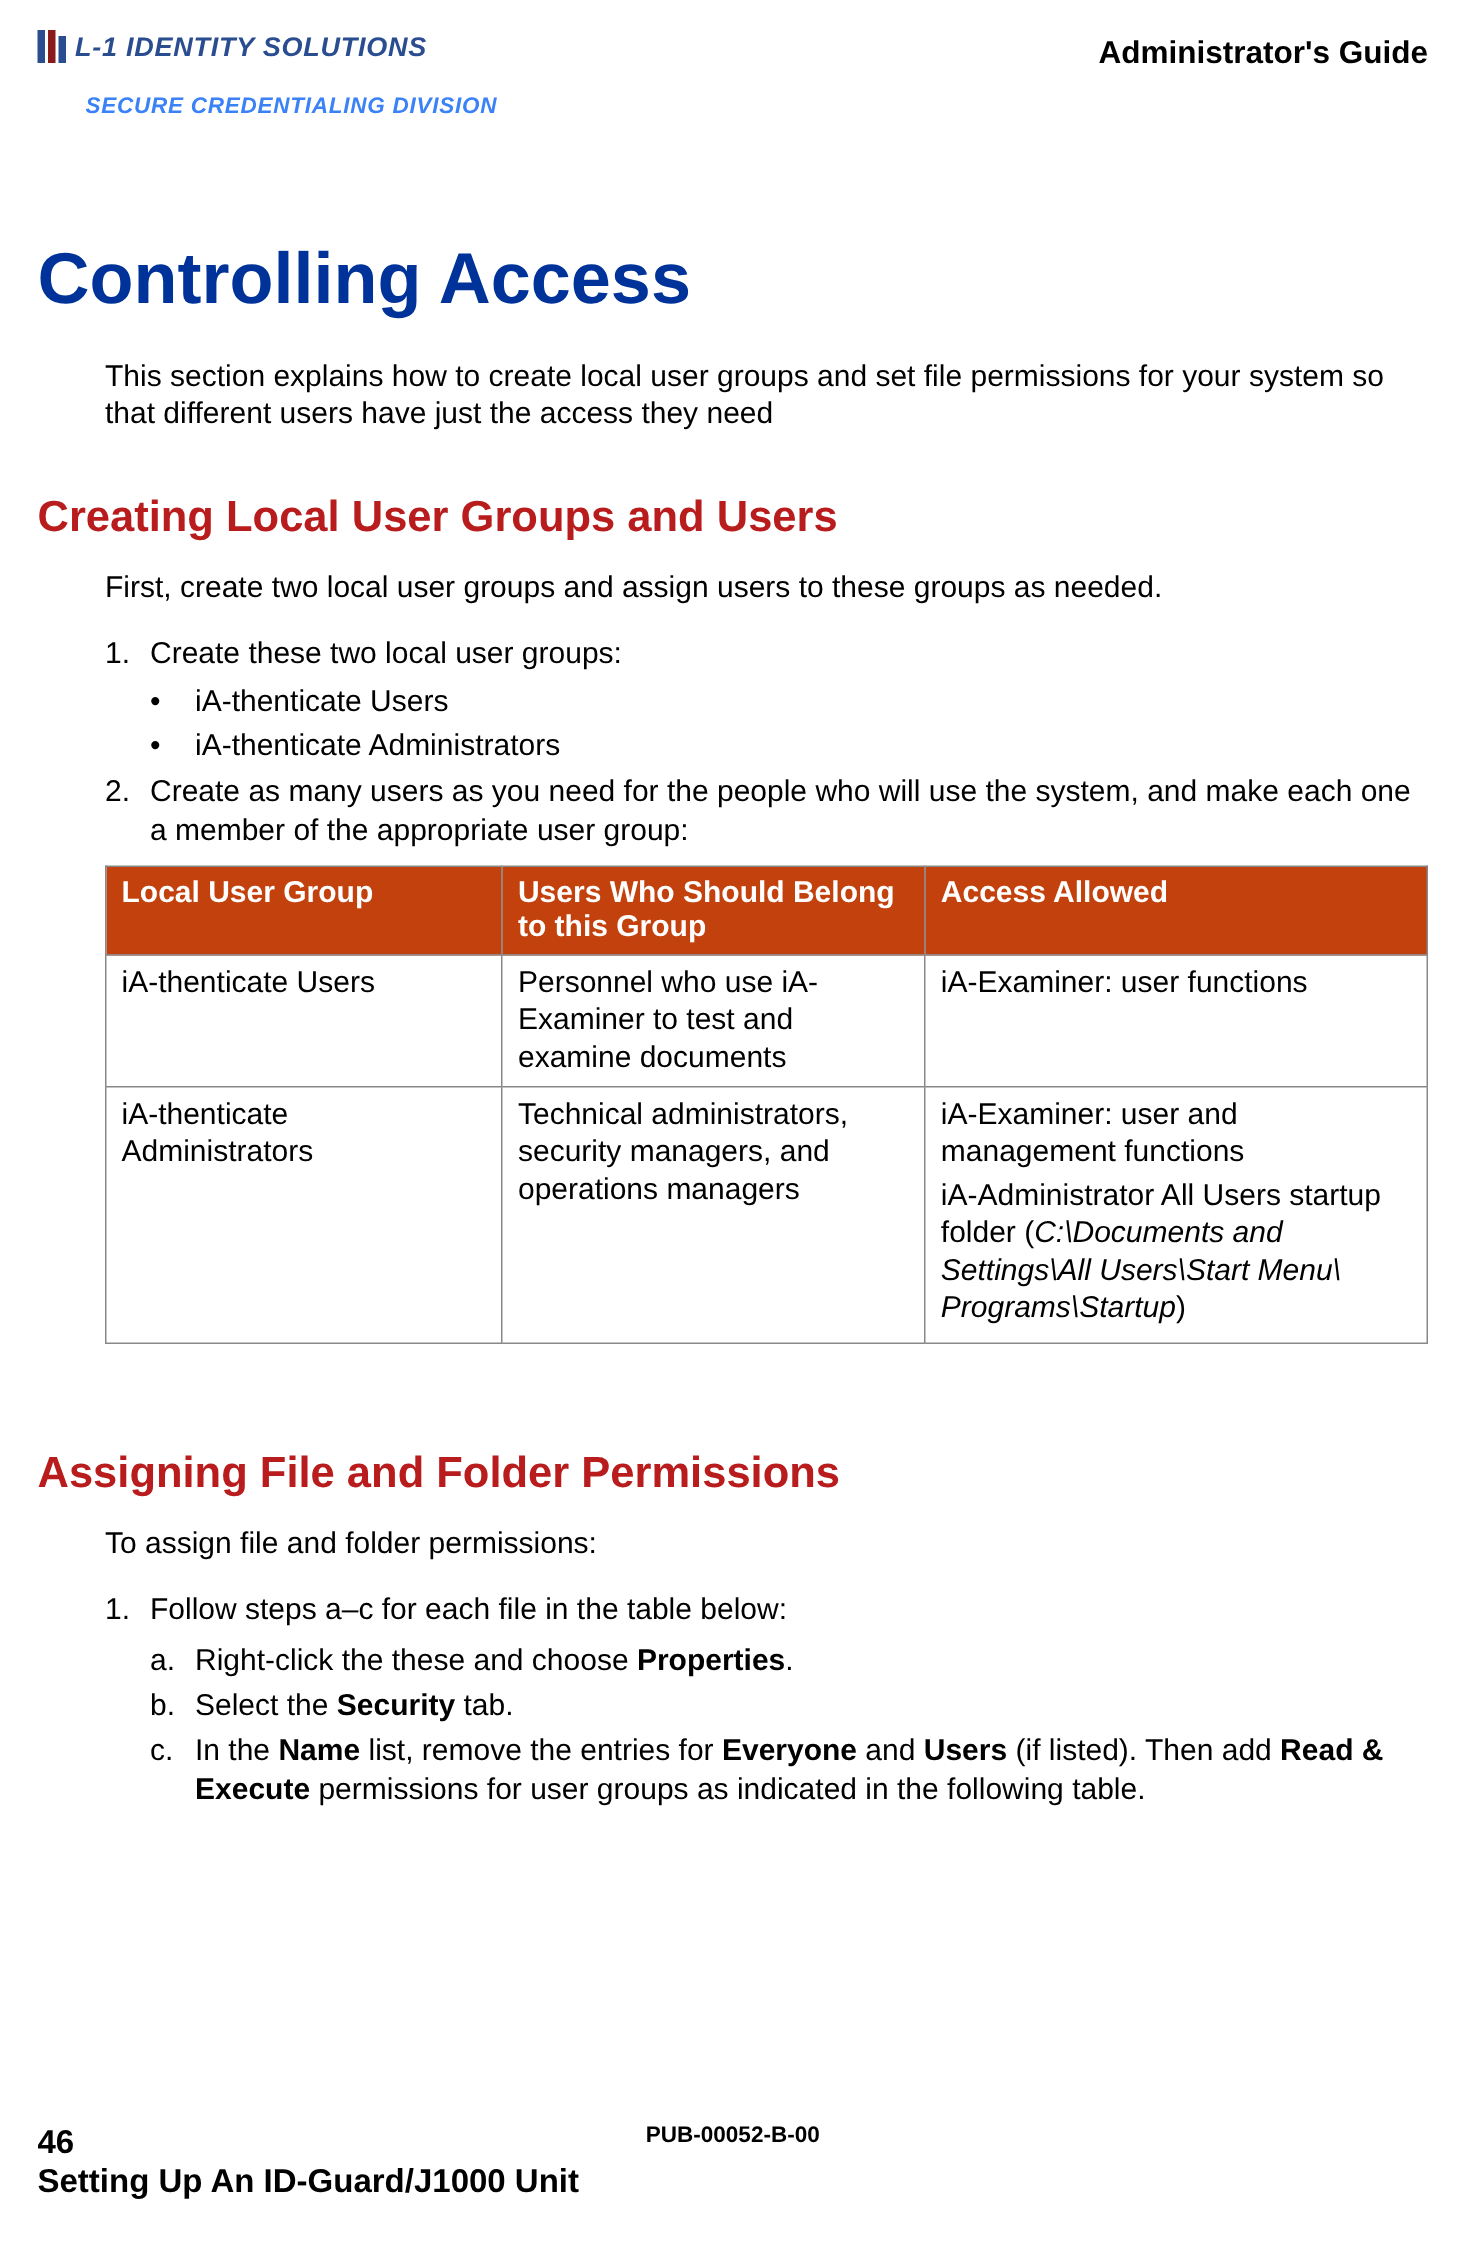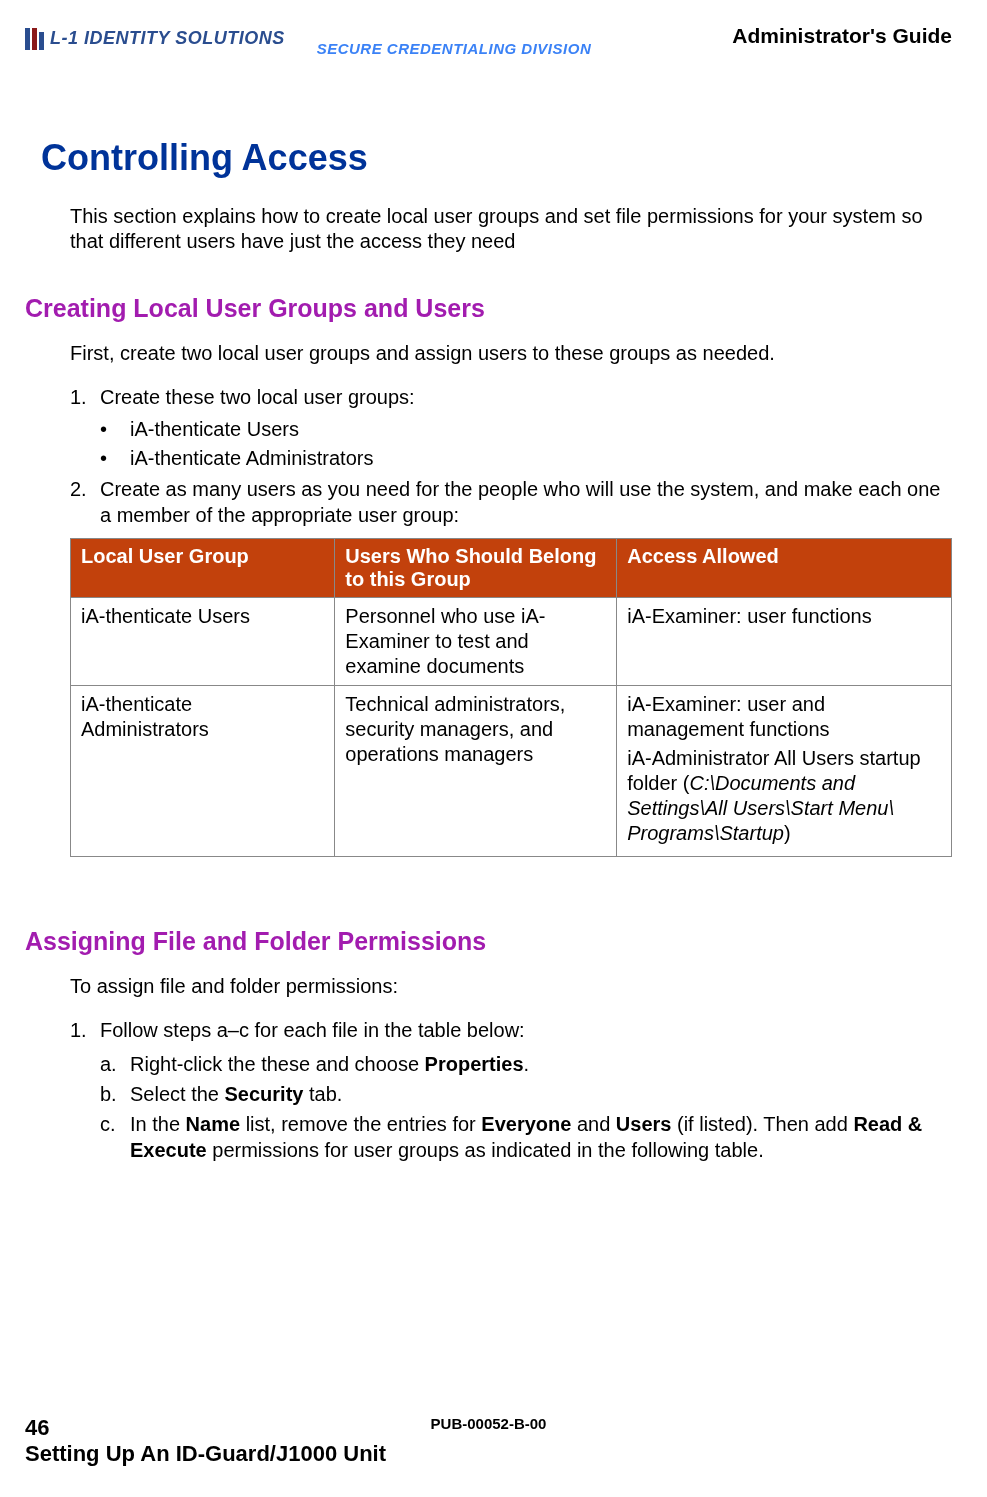--- a/index.html
+++ b/index.html
@@ -17,21 +17,21 @@
       box-sizing: border-box;
     }
     .header-row {
       display: flex;
       justify-content: space-between;
       align-items: flex-start;
       margin-bottom: 80px;
     }
     .logo-section {
       display: flex;
-      flex-direction: row;
+      flex-direction: column;
     }
     .logo-top {
       display: flex;
       align-items: center;
       gap: 6px;
     }
     .logo-bars {
       display: flex;
       gap: 2px;
     }
@@ -59,34 +59,34 @@
       margin-left: 32px;
     }
     .header-right {
       font-weight: bold;
       font-size: 21px;
       color: #000;
       padding-top: 4px;
     }
     .h1 {
       color: #003399;
-      font-size: 36px;
-      font-weight: bold;
-      margin: 0 0 25px 16px;
+      font-size: 48px;
+      font-weight: bold;
+      margin: 0 0 25px 0;
     }
     .body-text {
       font-size: 20px;
       color: #000;
       margin: 0 0 18px 0;
       line-height: 1.25;
       margin-left: 45px;
     }
     .h2 {
-      color: #a21caf;
-      font-size: 25px;
+      color: #b91c1c;
+      font-size: 29px;
       font-weight: bold;
       margin: 40px 0 18px 0;
     }
     .numbered-item {
       font-size: 20px;
       display: flex;
       margin-left: 45px;
       margin-bottom: 8px;
       line-height: 1.3;
     }

